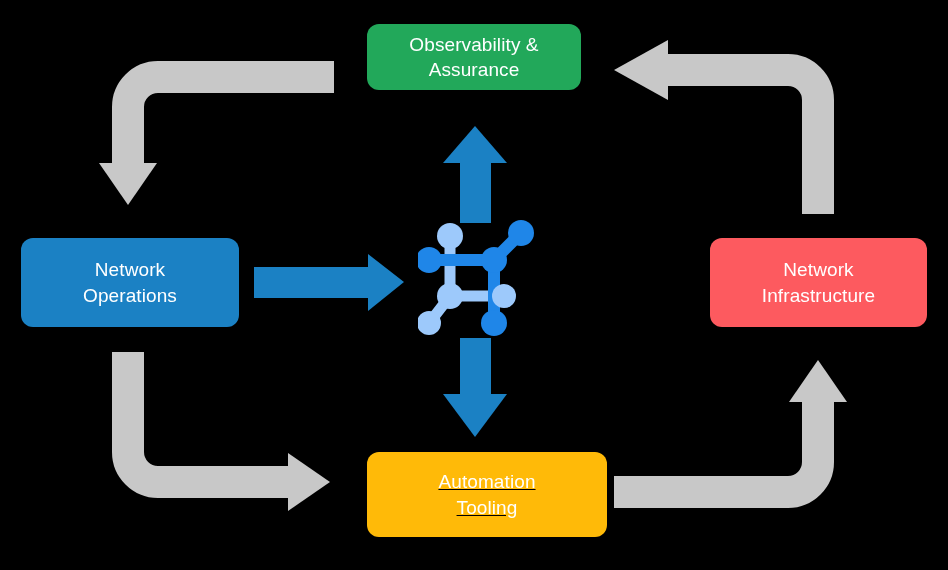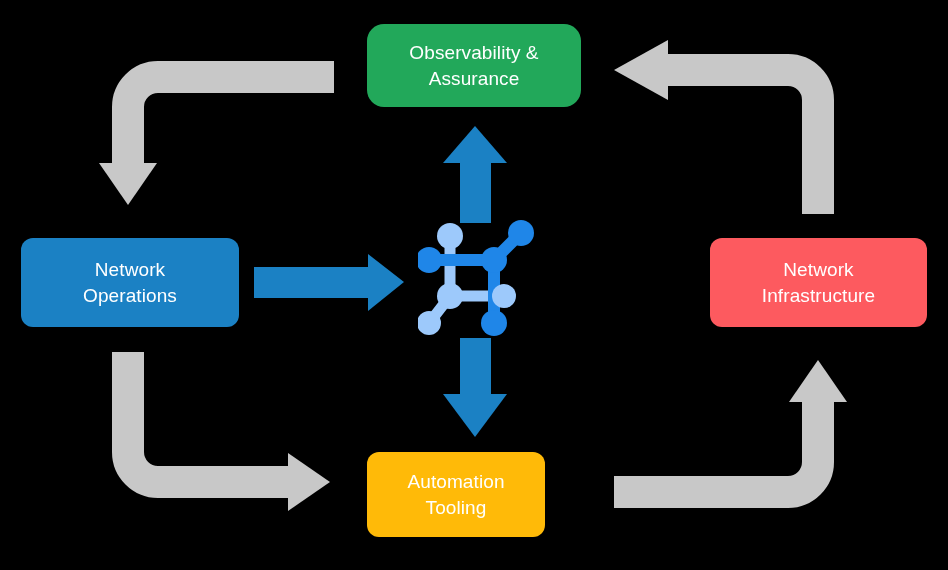--- a/index.html
+++ b/index.html
@@ -41,44 +41,44 @@
     line-height: 1.33;
     text-align: center;
     letter-spacing: 0.1px;
     white-space: pre-line;
     padding: 0 10px;
   }
   #box-observability {
     left: 367px;
     top: 24px;
     width: 214px;
-    height: 83px;
+    height: 66px;
     background: #22a85a;
-    border-radius: 17px;
   }
   #box-network-operations {
     left: 21px;
     top: 238px;
     width: 218px;
     height: 89px;
     background: #1b81c4;
   }
   #box-network-infrastructure {
     left: 710px;
     top: 238px;
     width: 217px;
     height: 89px;
     background: #fd5a5f;
   }
   #box-automation-tooling {
     left: 367px;
     top: 452px;
-    width: 178px;
+    width: 240px;
     height: 85px;
     background: #ffba08;
+    text-decoration: underline;
   }
   #center-icon {
     position: absolute;
     left: 418px;
     top: 218px;
     width: 116px;
     height: 118px;
   }
 </style>
 </head>

